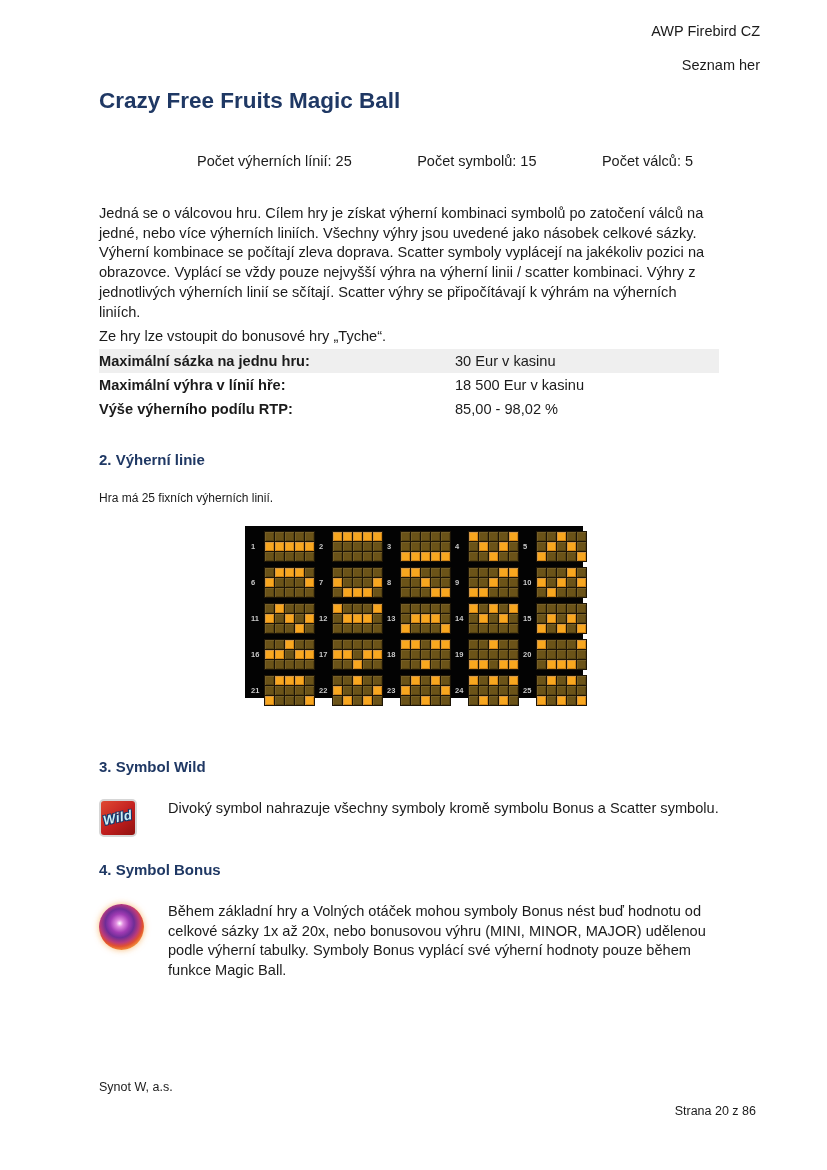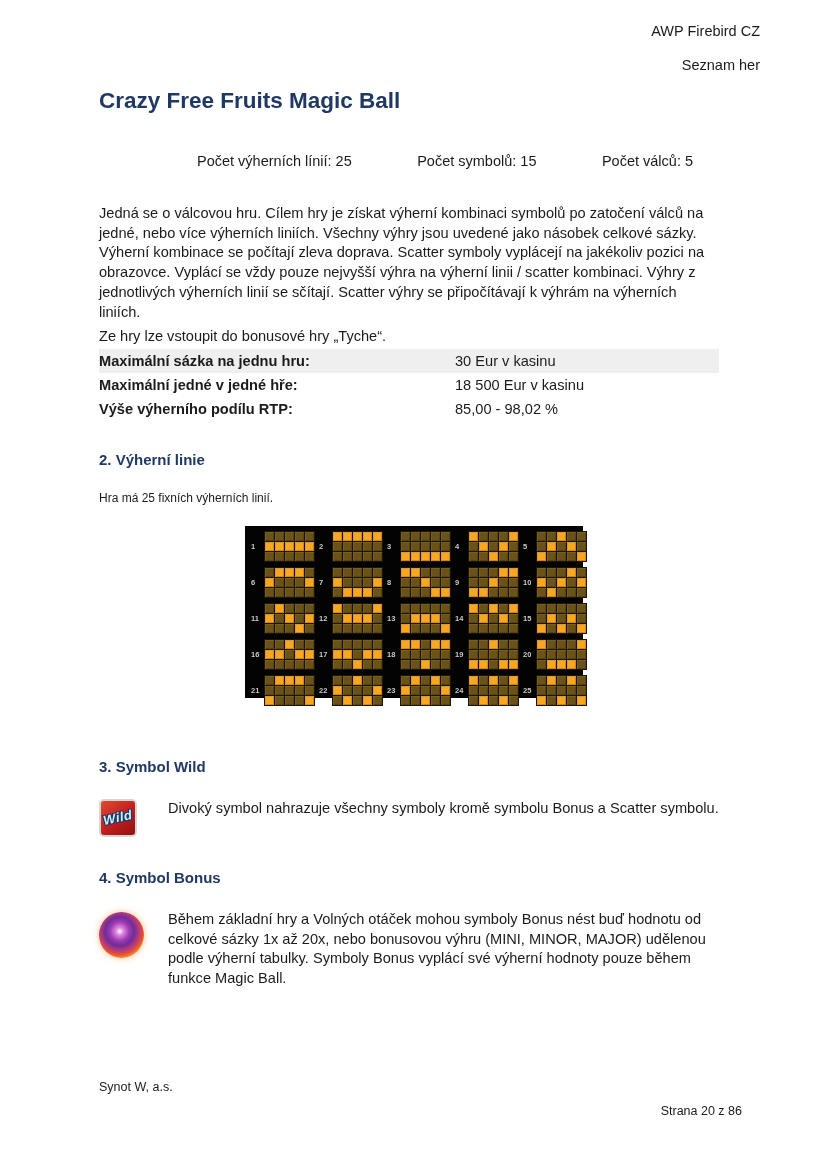--- a/index.html
+++ b/index.html
@@ -51,21 +51,21 @@
     text-shadow:-1px -1px 0 #123a6e,1px -1px 0 #123a6e,-1px 1px 0 #123a6e,1px 1px 0 #123a6e;
   }
   .bonus-icon{
     width:45px;height:46px;border-radius:50%;margin-top:4px;
     background:radial-gradient(circle at 46% 42%,
       #ffffff 0%,#e08ae0 10%,#a13bb4 26%,#6e2d96 40%,#b93a7c 54%,
       #e1512f 64%,#f59b3c 76%,#fde2b8 88%,#fff7ea 100%);
     box-shadow:0 0 6px rgba(245,160,60,0.7);
   }
   .footer-company{position:absolute;left:99px;top:1080px;font-size:12.5px;}
-  .footer-page{position:absolute;right:85px;top:1104px;font-size:12.5px;}
+  .footer-page{position:absolute;right:71px;top:1104px;font-size:12.5px;}
 </style>
 </head>
 <body>
 
 <div class="page">
 
   <div class="header">
     <div class="hline1">AWP Firebird CZ</div>
     <div class="hline2">Seznam her</div>
   </div>
@@ -84,21 +84,21 @@
     <p class="body-par">Jedná se o válcovou hru. Cílem hry je získat výherní kombinaci symbolů po zatočení válců na jedné, nebo více výherních liniích. Všechny výhry jsou uvedené jako násobek celkové sázky. Výherní kombinace se počítají zleva doprava. Scatter symboly vyplácejí na jakékoliv pozici na obrazovce. Vyplácí se vždy pouze nejvyšší výhra na výherní linii / scatter kombinaci. Výhry z jednotlivých výherních linií se sčítají. Scatter výhry se připočítávají k výhrám na výherních liniích.</p>
 
     <div class="bonus-note">Ze hry lze vstoupit do bonusové hry „Tyche“.</div>
 
     <div class="info-table">
       <div class="info-row hl">
         <span class="info-label">Maximální sázka na jednu hru:</span>
         <span class="info-value">30 Eur v kasinu</span>
       </div>
       <div class="info-row">
-        <span class="info-label">Maximální jedné v jedné hře:</span>
+        <span class="info-label">Maximální výhra v línií hře:</span>
         <span class="info-value">18 500 Eur v kasinu</span>
       </div>
       <div class="info-row">
         <span class="info-label">Výše výherního podílu RTP:</span>
         <span class="info-value">85,00 - 98,02 %</span>
       </div>
     </div>
 
     <h2 class="sec-heading" id="sec2-heading">2. Výherní linie</h2>
 
@@ -611,21 +611,21 @@
 
     <div class="symbol-row">
       <div class="symbol-icon-col">
         <div class="wild-icon">
           <span>Wild</span>
         </div>
       </div>
       <p class="symbol-text">Divoký symbol nahrazuje všechny symboly kromě symbolu Bonus a Scatter symbolu.</p>
     </div>
 
-    <h2 class="sec-heading" id="sec4-heading" style="margin-top:32px;">4. Symbol Bonus</h2>
+    <h2 class="sec-heading" id="sec4-heading" style="margin-top:24px;">4. Symbol Bonus</h2>
 
     <div class="symbol-row">
       <div class="symbol-icon-col">
         <div class="bonus-icon"></div>
       </div>
       <p class="symbol-text">Během základní hry a Volných otáček mohou symboly Bonus nést buď hodnotu od celkové sázky 1x až 20x, nebo bonusovou výhru (MINI, MINOR, MAJOR) udělenou podle výherní tabulky. Symboly Bonus vyplácí své výherní hodnoty pouze během funkce Magic Ball.</p>
     </div>
 
   </div>
 

